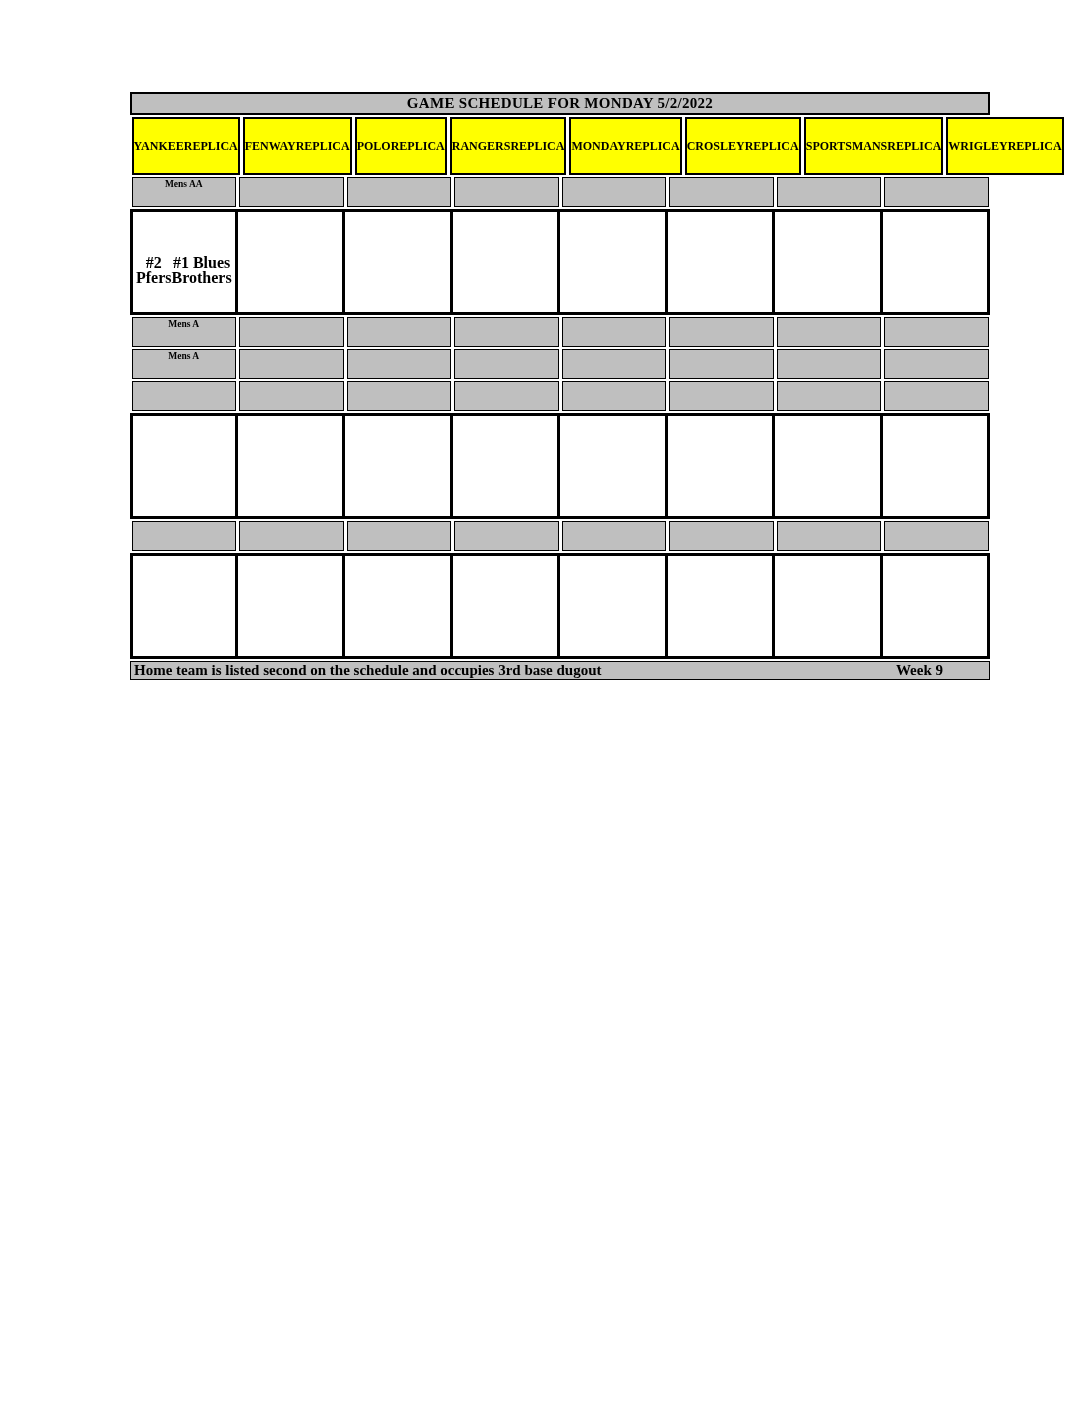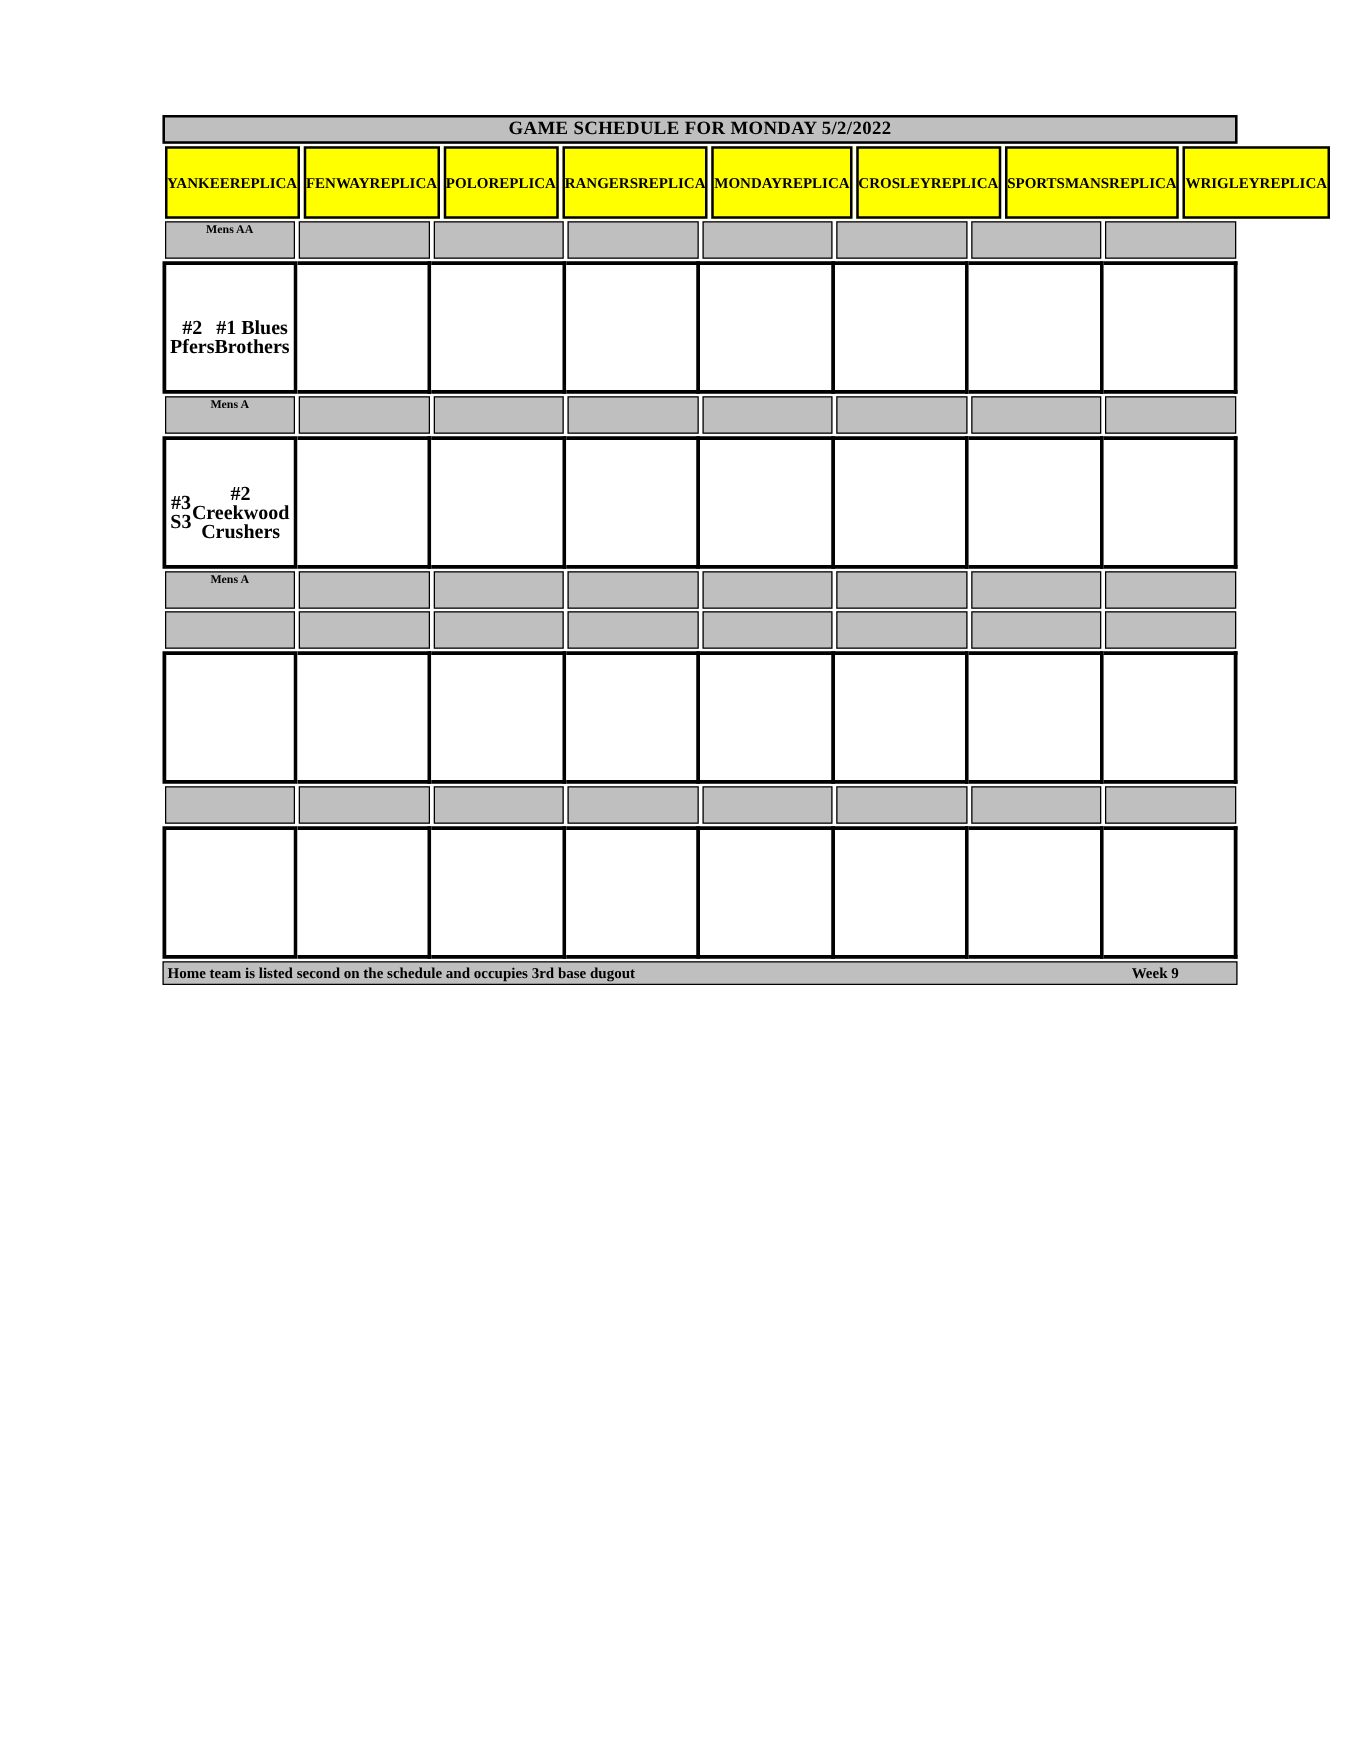--- a/index.html
+++ b/index.html
@@ -92,21 +92,21 @@
 
   
   .footer-bar {
     margin-top: 2px;
     height: 19px;
     background: #bfbfbf;
     border: 1px solid #000;
     display: flex;
     justify-content: space-between;
     align-items: center;
-    font-size: 12px;
+    font-size: 15px;
     padding: 0 46px 0 3px;
   }
 </style>
 </head>
 <body>
 
 <div class="schedule">
 
   <div class="title-bar">GAME SCHEDULE FOR MONDAY 5/2/2022</div>
 
@@ -172,33 +172,20 @@
   <div class="grid8">
     <div class="band-cell">Mens A</div>
     <div class="band-cell"></div>
     <div class="band-cell"></div>
     <div class="band-cell"></div>
     <div class="band-cell"></div>
     <div class="band-cell"></div>
     <div class="band-cell"></div>
     <div class="band-cell"></div>
   </div>
-  <div class="grid8">
-    <div class="data-cell matchup">
-      <div>#3 S3</div>
-      <div>#2 Creekwood Crushers</div>
-    </div>
-    <div class="data-cell"></div>
-    <div class="data-cell"></div>
-    <div class="data-cell"></div>
-    <div class="data-cell"></div>
-    <div class="data-cell"></div>
-    <div class="data-cell"></div>
-    <div class="data-cell"></div>
-  </div>
 
   <div class="grid8">
     <div class="band-cell">Mens A</div>
     <div class="band-cell"></div>
     <div class="band-cell"></div>
     <div class="band-cell"></div>
     <div class="band-cell"></div>
     <div class="band-cell"></div>
     <div class="band-cell"></div>
     <div class="band-cell"></div>

